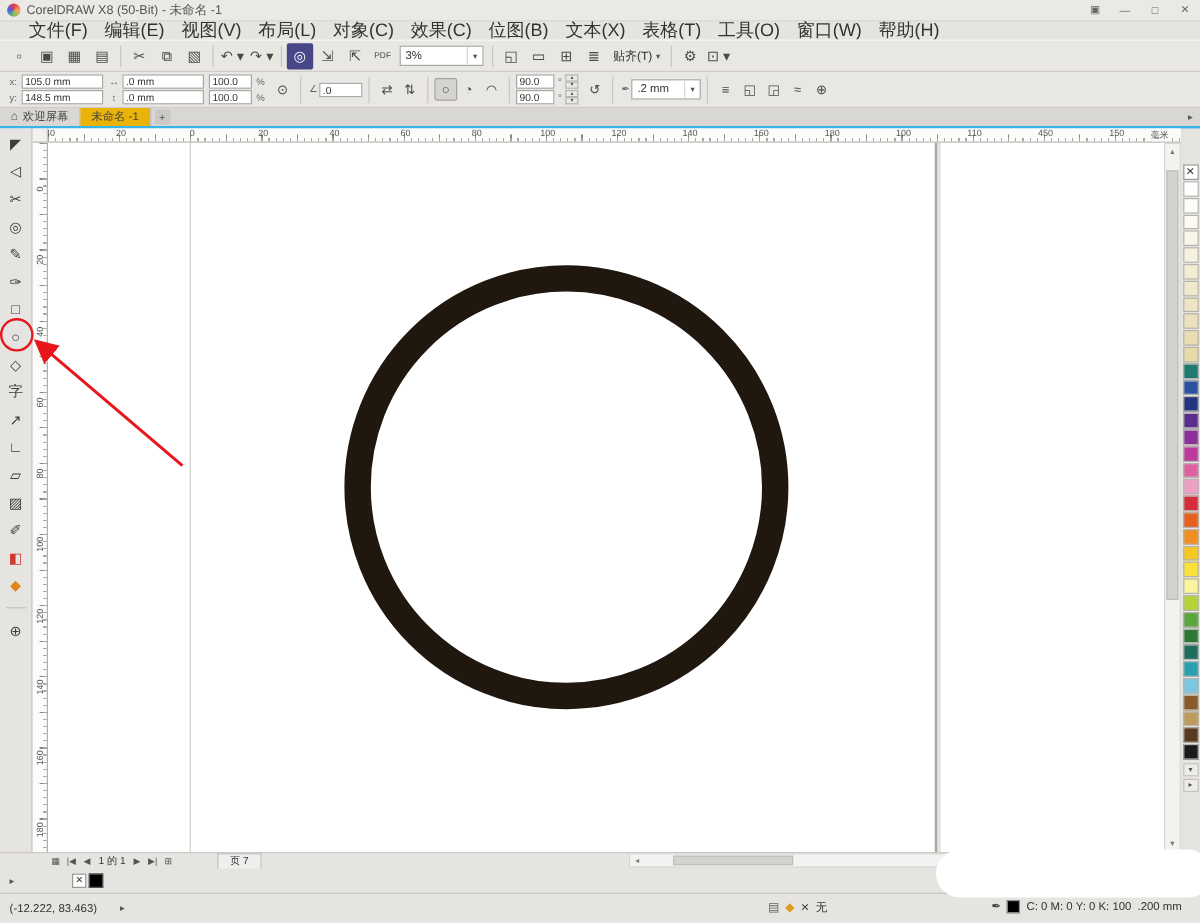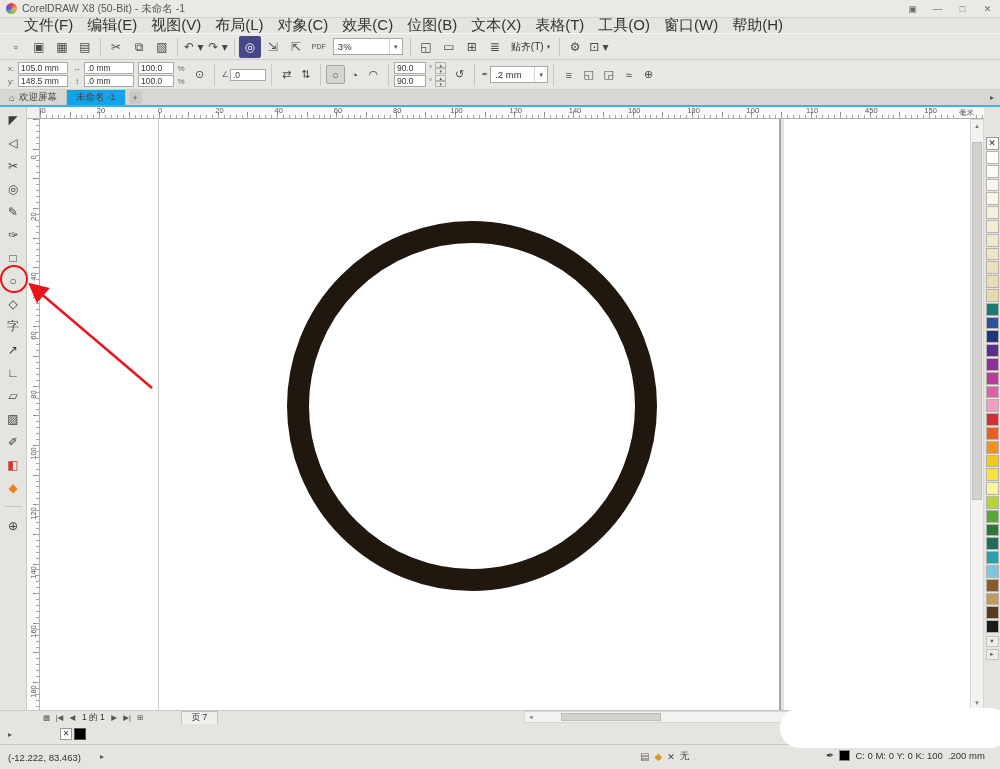--- a/index.html
+++ b/index.html
@@ -34,39 +34,39 @@
   .zoom-select{width:70px;margin:0 3px;}
   .snap-btn{display:flex;align-items:center;font-size:10px;color:#333;padding:0 5px;gap:3px;height:22px;}
   .snap-btn .dd2{font-size:7px;color:#555;}
 
   
   .propbar{position:absolute;left:0;top:60px;width:100%;height:30px;background:#e9e7e4;
            border-bottom:1px solid #cfcdc9;display:flex;align-items:center;padding-left:6px;font-size:8.5px;color:#444;}
   .pb-pair{display:flex;flex-direction:column;gap:1px;margin-right:4px;}
   .pb-field{display:flex;align-items:center;gap:2px;}
   .pb-glyph{font-size:8px;color:#666;width:10px;text-align:center;}
-  .pb-input{width:50px;height:12px;border:1px solid #aaa8a5;background:#fff;font-size:8.5px;
+  .pb-input{width:68px;height:12px;border:1px solid #aaa8a5;background:#fff;font-size:8.5px;
             font-family:inherit;padding:0 2px;color:#333;}
   .pb-input.small{width:36px;}
   .pb-input.tiny{width:32px;}
   .pb-btn{width:19px;height:19px;display:flex;align-items:center;justify-content:center;font-size:11px;
           color:#4a4a4a;border:1px solid transparent;border-radius:2px;flex:0 0 auto;}
   .pb-btn.active{background:#d6d4d0;border-color:#a6a4a0;}
   .pb-sep{width:1px;height:22px;background:#c8c6c2;margin:0 5px;flex:0 0 auto;}
   .spin{display:flex;flex-direction:column;width:11px;margin-left:1px;}
   .spin span{height:6px;font-size:5px;line-height:5px;text-align:center;color:#555;border:1px solid #b5b3af;background:#eceae7;}
   .outline-select{width:58px;}
   .deg{font-size:8px;color:#555;margin-left:1px;}
 
   
   .tabbar{position:absolute;left:0;top:90px;width:100%;height:17px;background:#d9d7d4;
           border-bottom:2px solid #39b4e8;display:flex;align-items:flex-end;}
   .tab{height:15px;display:flex;align-items:center;gap:4px;font-size:9.5px;color:#444;padding:0 9px;
        border-right:1px solid #c5c3c0;white-space:nowrap;}
-  .tab.active{background:#0ea5e9;}
+  .tab.active{background:#eab308;}
   .tab .home{font-size:10px;color:#555;}
   .tab-add{width:13px;height:13px;margin:0 0 1px 3px;background:#cbc9c6;border-radius:2px;font-size:9px;
            display:flex;align-items:center;justify-content:center;color:#555;}
   .tab-scroll{margin-left:auto;width:16px;height:15px;display:flex;align-items:center;justify-content:center;
               font-size:8px;color:#555;}
 
   
   .ruler-corner{position:absolute;left:27px;top:107px;width:13px;height:12px;background:#f2f1ef;
                 border-right:1px solid #c9c7c3;border-bottom:1px solid #b2b0ad;}
   .hruler{position:absolute;left:40px;top:107px;width:944px;height:12px;background:#fbfbfa;

